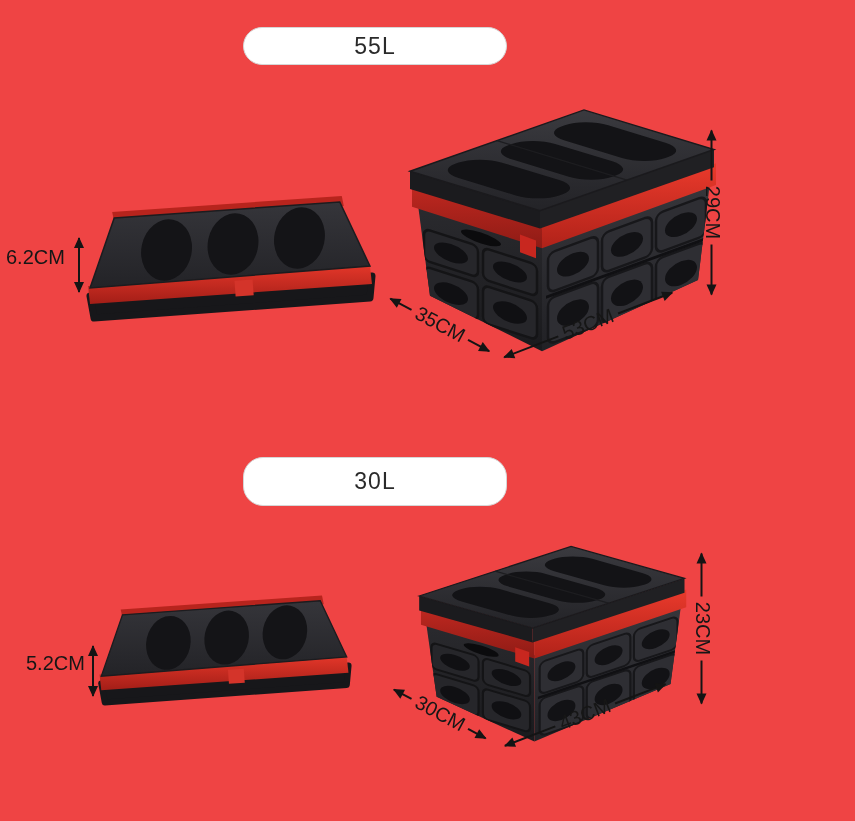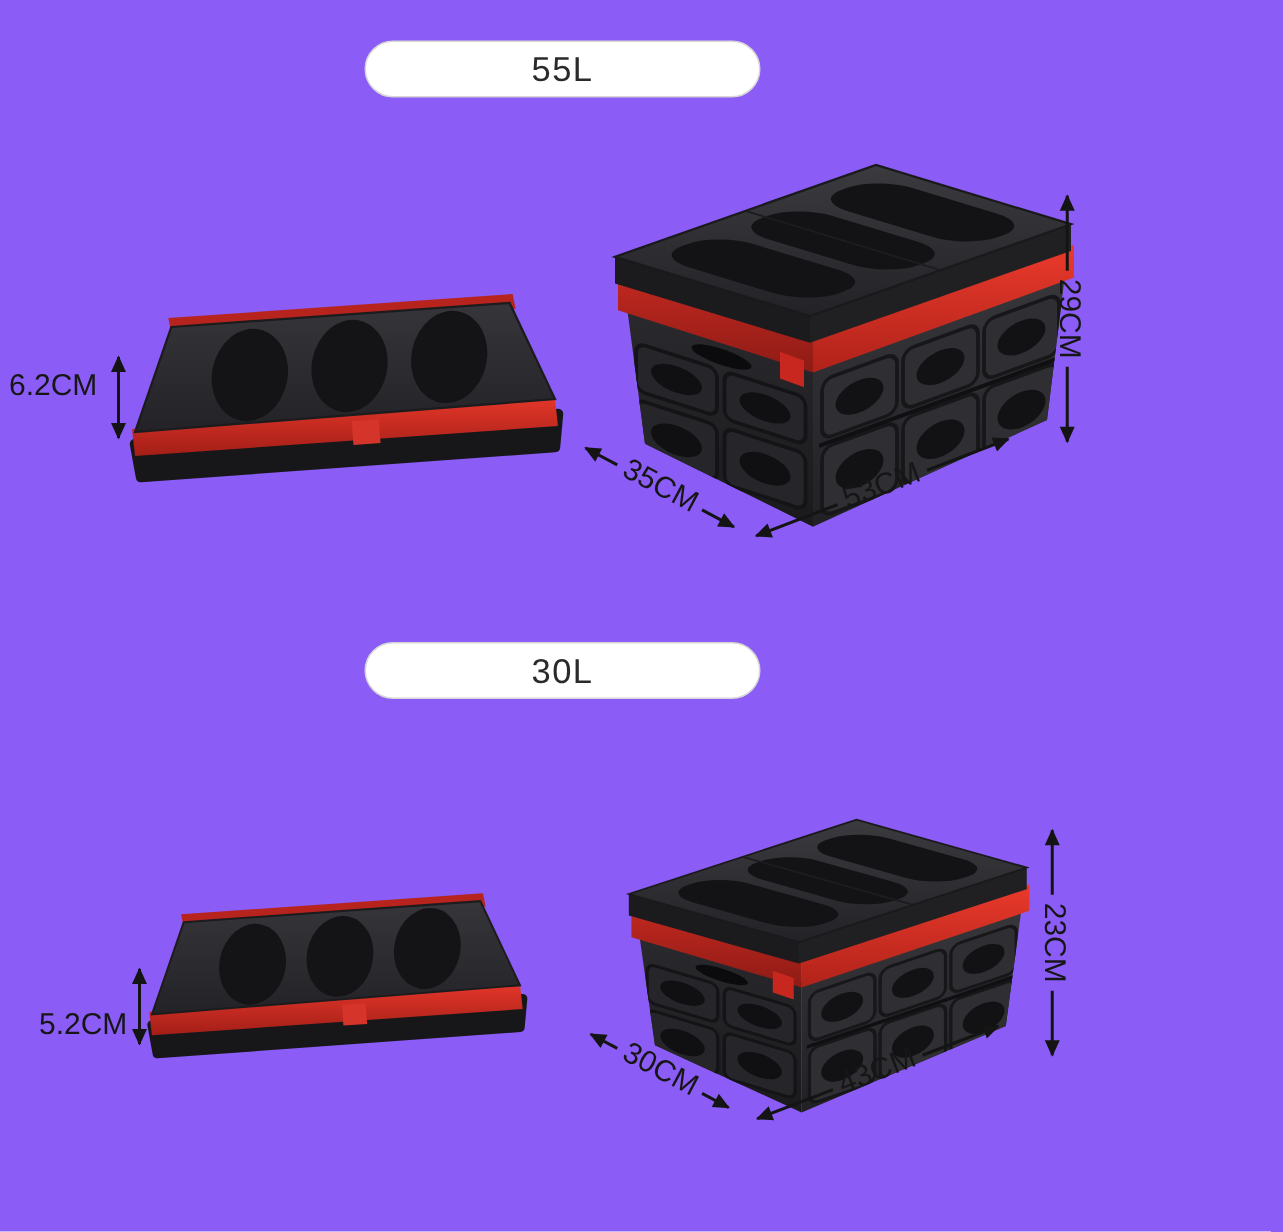--- a/index.html
+++ b/index.html
@@ -1,18 +1,18 @@
 <!DOCTYPE html>
 <html><head>
 <meta charset="utf-8">
 <style>
   * { margin:0; padding:0; box-sizing:border-box; }
   html,body { background:#ffffff; }
   .sheet {
-    position:relative; width:855px; height:821px; background:#8b5cf6;
+    position:relative; width:855px; height:821px; background:#ef4444;
     font-family:"Liberation Sans","DejaVu Sans",sans-serif; overflow:hidden;
   }
   .badge {
     position:absolute; display:flex; align-items:center; justify-content:center;
     border:1px solid #d6d6d6; border-radius:20px; background:#fff;
     font-size:23px; color:#2a2a2a; letter-spacing:1px;
   }
   .dimlabel { font-size:20px; color:#161616; white-space:nowrap; }
   .dim { position:absolute; display:flex; align-items:center; gap:5px; transform-origin:50% 50%; }
   .seg { flex:1; height:0; border-top:2px solid #141414; position:relative; min-width:12px; }
@@ -167,38 +167,38 @@
     <span class="dimlabel">35CM</span>
     <span class="seg r"></span>
   </div>
 
   <div class="dim" style="left:498px;top:313px;width:180px;transform:rotate(-21deg)">
     <span class="seg l"></span>
     <span class="dimlabel">53CM</span>
     <span class="seg r"></span>
   </div>
 
-  <div class="badge" style="left:243px;top:428px;width:264px;height:38px">
+  <div class="badge" style="left:243px;top:457px;width:264px;height:49px">
     <span>30L</span>
   </div>
 
   <svg class="illus" style="left:96px;top:592px" width="256" height="114" viewBox="0 0 290 130" preserveAspectRatio="none">
     <polygon points="28,20 256,4 258,14 30,30" fill="#b7241d"></polygon>
     <polygon points="6,104 286,84 284,106 10,126" fill="#17171a" stroke="#17171a" stroke-width="7" stroke-linejoin="round"></polygon>
     <polygon points="4,94 284,74 286,92 6,112" fill="url(#redF)"></polygon>
     <rect x="150" y="88" width="18" height="16" fill="#d4342a" transform="rotate(-4 159 96)"></rect>
     <polygon points="30,26 254,10 284,74 6,96" fill="url(#foldTop)" stroke="#1c1c1f" stroke-width="1.5"></polygon>
     <g fill="#141417">
       <ellipse cx="82" cy="58" rx="25" ry="31" transform="rotate(12 82 58)"></ellipse>
       <ellipse cx="148" cy="52" rx="25" ry="31" transform="rotate(12 148 52)"></ellipse>
       <ellipse cx="214" cy="46" rx="25" ry="31" transform="rotate(12 214 46)"></ellipse>
     </g>
   </svg>
 
-  <span class="dimlabel" style="position:absolute;left:26px;top:672px">5.2CM</span>
+  <span class="dimlabel" style="position:absolute;left:26px;top:652px">5.2CM</span>
   <div class="varrow" style="left:92px;top:646px;height:50px"></div>
 
   <svg class="illus" style="left:400px;top:540px" width="288" height="212" viewBox="0 0 330 265" preserveAspectRatio="none">
     <polygon points="30,104 154,144 154,252 42,196" fill="url(#bodyL)"></polygon>
     <polygon points="154,144 322,82 310,180 154,252" fill="url(#bodyR)"></polygon>
     <g clip-path="url(#faceR)">
       <g transform="translate(158,150) skewY(-20.3)">
         <g fill="#2e2e33" stroke="#17171a" stroke-width="2.5">
           <rect x="2" y="4" width="50" height="40" rx="7"></rect>
           <rect x="56" y="4" width="50" height="40" rx="7"></rect>

